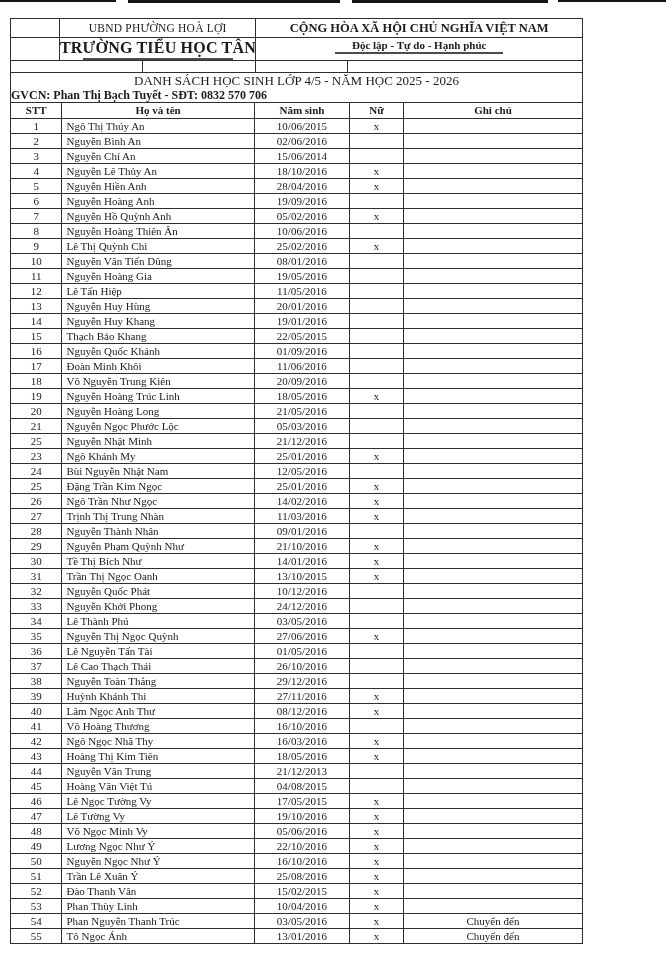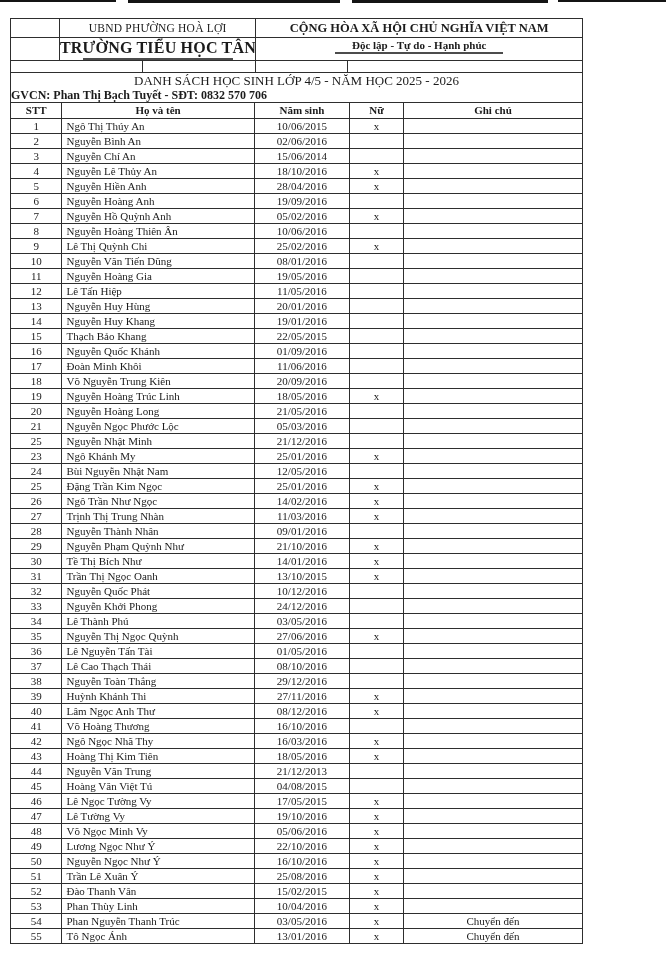--- a/index.html
+++ b/index.html
@@ -366,21 +366,21 @@
         <tr>
           <td>36</td>
           <td class="name">Lê Nguyễn Tấn Tài</td>
           <td>01/05/2016</td>
           <td></td>
           <td></td>
         </tr>
         <tr>
           <td>37</td>
           <td class="name">Lê Cao Thạch Thái</td>
-          <td>08/10/2016</td>
+          <td>26/10/2016</td>
           <td></td>
           <td></td>
         </tr>
         <tr>
           <td>38</td>
           <td class="name">Nguyễn Toàn Thắng</td>
           <td>29/12/2016</td>
           <td></td>
           <td></td>
         </tr>

